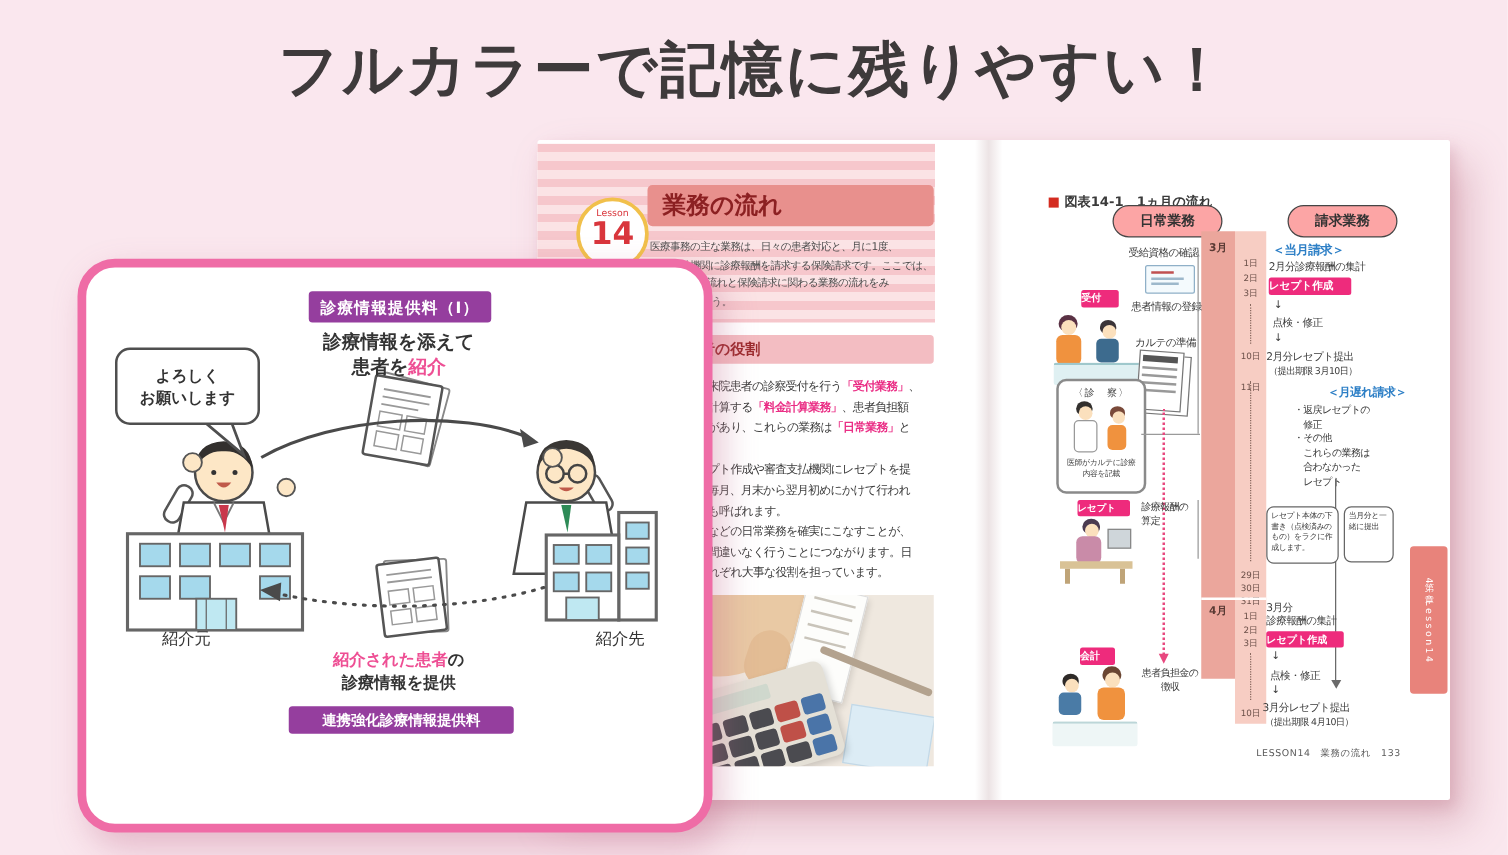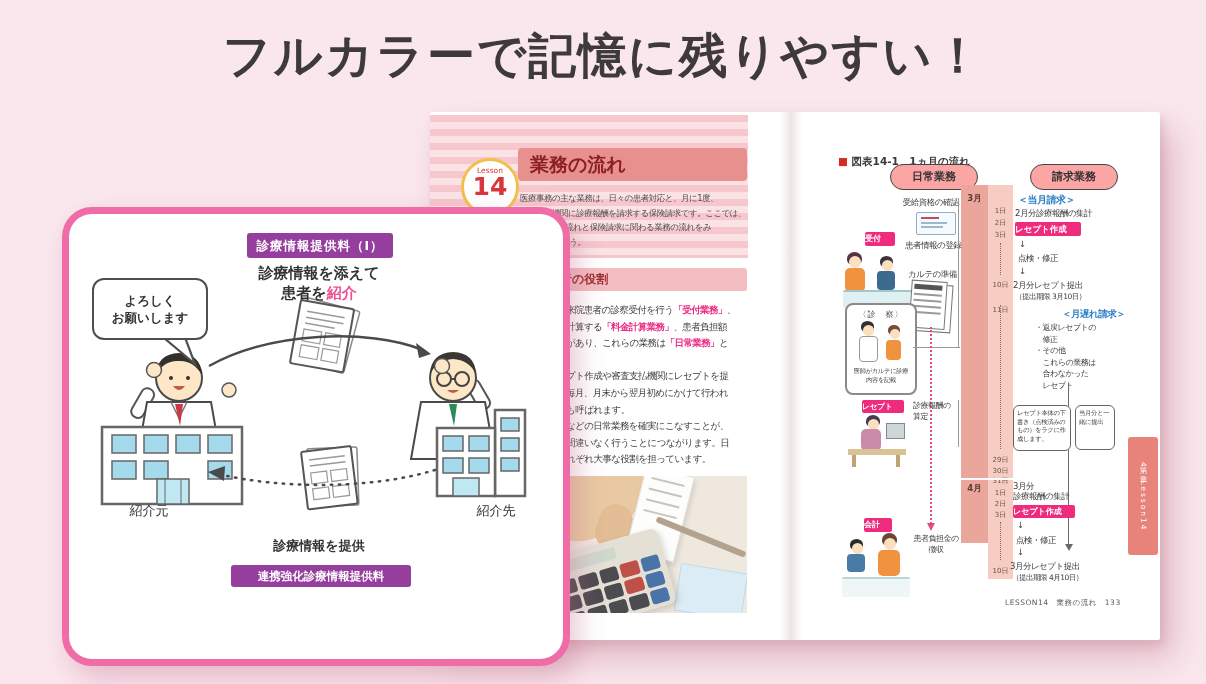--- a/index.html
+++ b/index.html
@@ -430,19 +430,22 @@
     </div>
 
     <div class="bubble">
       <span>よろしく</span>
       <span>お願いします</span>
     </div>
 
     <div class="bldg-label" style="left:35px;top:288px;">紹介元</div>
     <div class="bldg-label" style="left:382px;top:288px;">紹介先</div>
 
+    <div class="ret-l1">
+      <span class="pink">紹介された患者</span><span>の</span>
+    </div>
     <div class="ret-l2">診療情報を提供</div>
 
     <div class="purple-badge" style="left:162px;top:351px;width:180px;height:22px;line-height:22px;font-size:11.5px;">連携強化診療情報提供料</div>
 
   </div>
 
 </div>
 
 </body></html>

